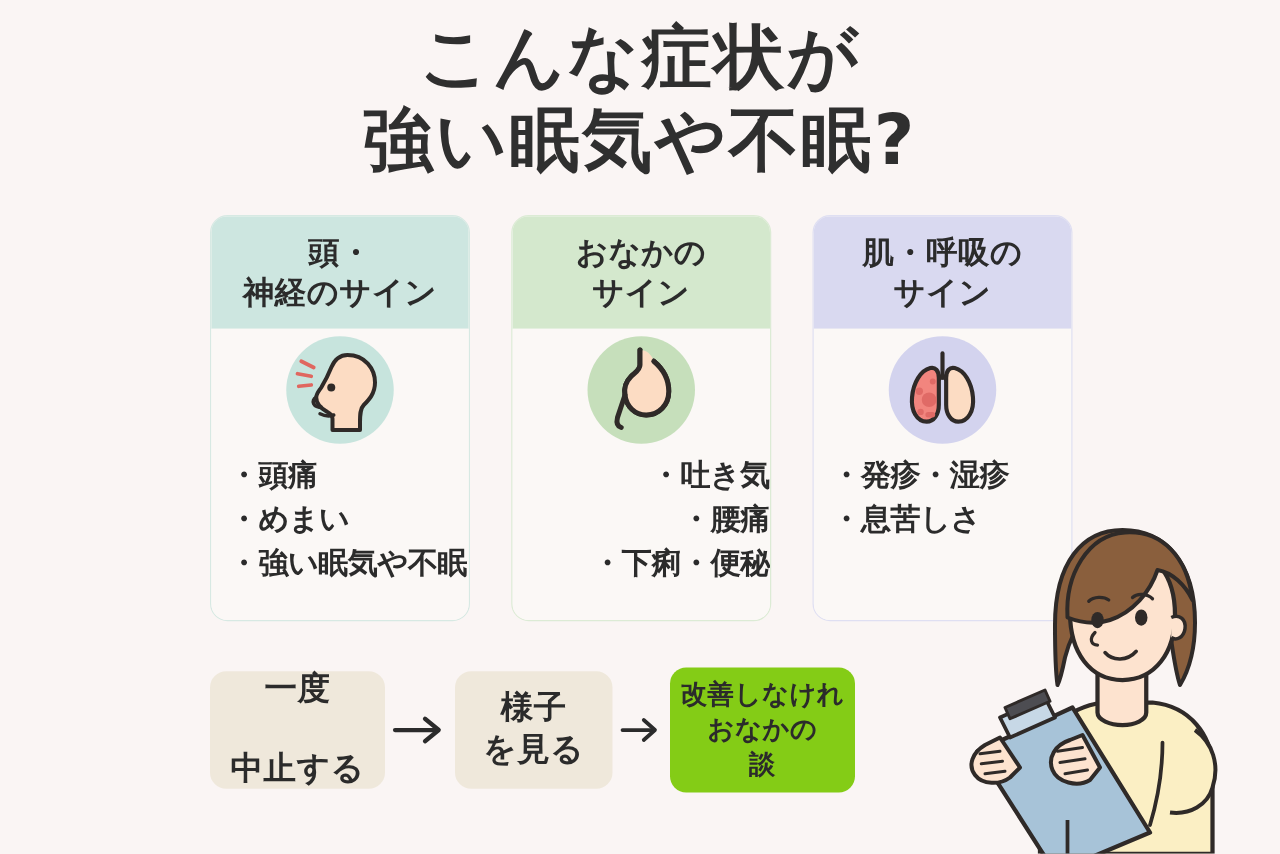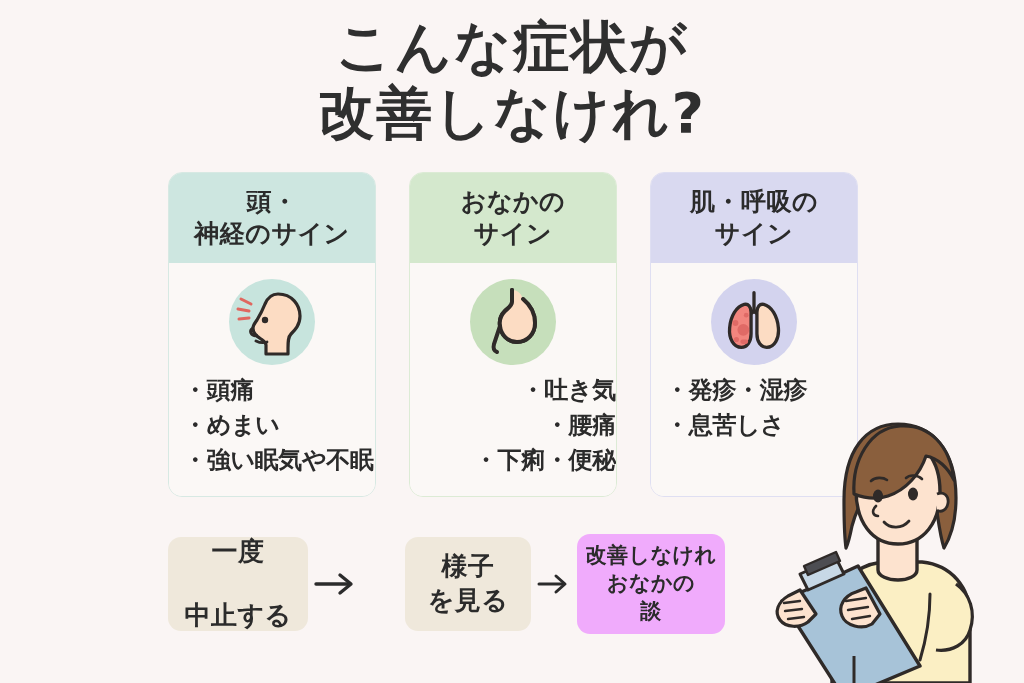--- a/index.html
+++ b/index.html
@@ -72,21 +72,21 @@
   .card-1 .card-head { background: #cde6e0; }
   .card-2 .card-head { background: #d4e8cd; }
   .card-3 .card-head { background: #d9d9f0; }
   .card-head .hl { display: block; white-space: pre; }
 
   .card-body {
     flex: 1;
     display: flex;
     flex-direction: column;
     align-items: center;
-    padding-top: 16px;
+    padding-top: 6px;
     background: #fbf8f6;
   }
   .icon-circle {
     width: 86px;
     height: 86px;
     border-radius: 50%;
     display: flex;
     align-items: center;
     justify-content: center;
     margin-bottom: 8px;
@@ -131,24 +131,24 @@
     flex-direction: column;
     align-items: center;
     justify-content: center;
     font-weight: 700;
     color: #2b2b2b;
     letter-spacing: 0.5px;
     box-sizing: border-box;
   }
   .flow-box .fl { display: block; white-space: pre; }
   .flow-box-1 { width: 140px; height: 94px; font-size: 26px; line-height: 1.3; gap: 30px; }
-  .flow-box-2 { width: 126px; height: 94px; font-size: 26px; line-height: 1.3; margin-left: 41px; }
+  .flow-box-2 { width: 126px; height: 94px; font-size: 26px; line-height: 1.3; }
   .flow-box-3 {
     width: 148px; height: 100px; font-size: 21px; line-height: 1.33;
-    background: #f0abfc;
+    background: #84cc16;
   }
   .arrow {
     width: 56px;
     display: flex;
     align-items: center;
     justify-content: center;
   }
   .arrow.small { width: 46px; }
 
   
@@ -158,21 +158,21 @@
     top: 398px;
     width: 254px;
     height: 285px;
   }
 </style>
 </head>
 <body>
 
 <div class="title">
   <span class="line">こんな症状が</span>
-  <span class="line">改善しなけれ?</span>
+  <span class="line">強い眠気や不眠?</span>
 </div>
 
 <div class="cards">
 
   <div class="card card-1">
     <div class="card-head">
       <span class="hl">頭・</span>
       <span class="hl">神経のサイン</span>
     </div>
     <div class="card-body">

